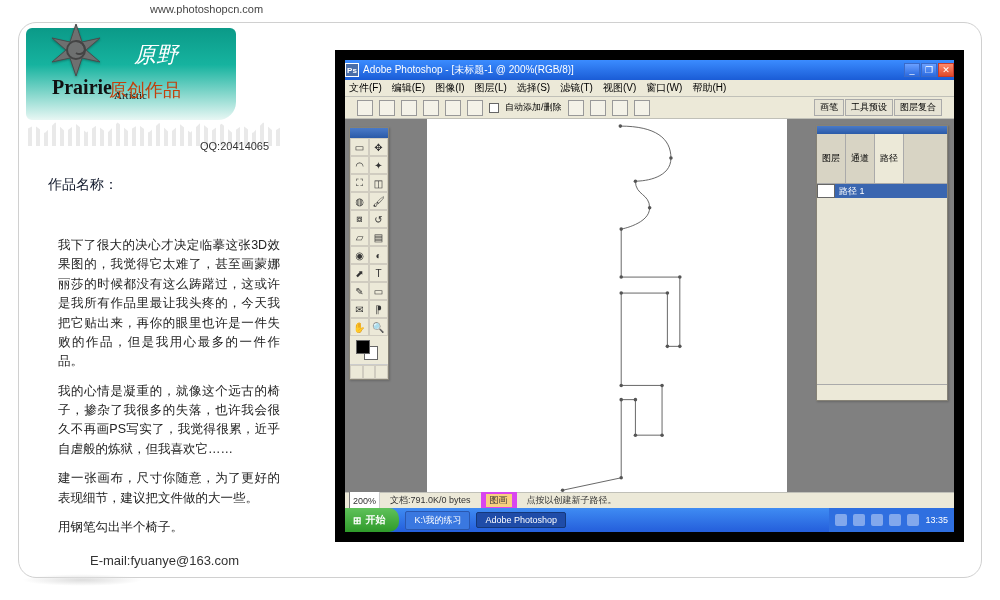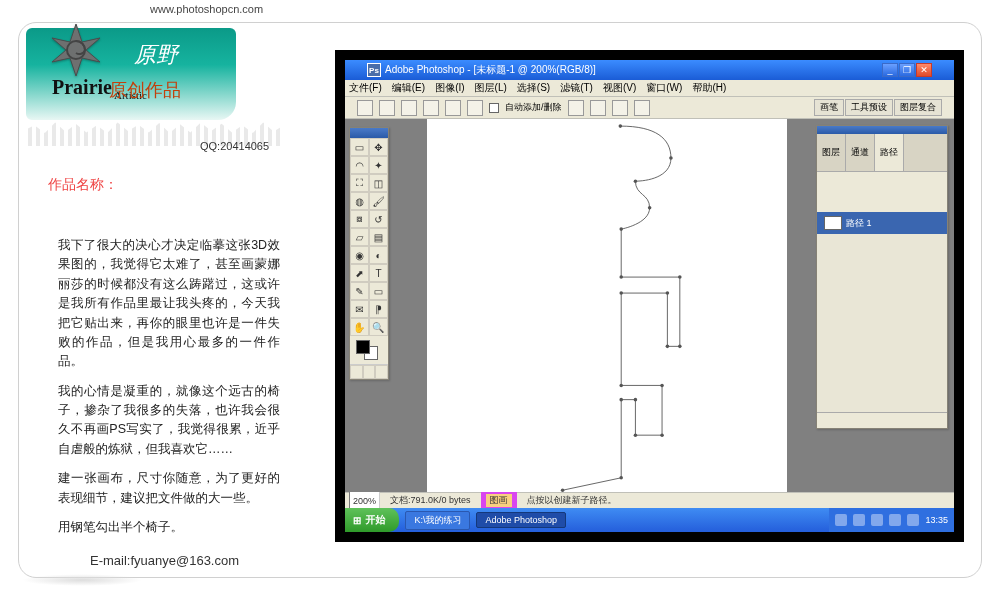--- a/index.html
+++ b/index.html
@@ -9,31 +9,31 @@
 .logo-area { position: absolute; top: 28px; left: 26px; width: 230px; height: 112px; }
 .logo-bg { width: 210px; height: 92px; background: linear-gradient(180deg, #0b9a88 0%, #16b39f 40%, #e8f7f4 100%); border-radius: 6px 6px 18px 6px; position: relative; }
 .logo-star { position: absolute; top: -8px; left: 20px; width: 60px; height: 60px; }
 .logo-star svg { width: 60px; height: 60px; filter: drop-shadow(0 1px 1px rgba(0,0,0,.3)); }
 .logo-brand { position: absolute; top: 48px; left: 26px; font-family: Georgia, serif; font-size: 20px; color: #111; font-weight: bold; }
 .logo-brand sub { font-size: 11px; font-weight: normal; margin-left: 2px; }
 .logo-cn { position: absolute; top: 12px; left: 108px; font-size: 22px; color: #fff; font-style: italic; font-family: "STKaiti", serif; }
 .logo-sub2 { position: absolute; top: 50px; left: 83px; font-size: 18px; color: #c2410c; }
 .rough-edge { position: absolute; top: 120px; left: 24px; width: 260px; height: 26px; background: repeating-linear-gradient(90deg,#fff,#fff 4px,#e9e9e9 4px,#e9e9e9 8px); clip-path: polygon(0 40%, 4% 20%, 8% 50%, 12% 10%, 16% 45%, 20% 15%, 24% 48%, 28% 20%, 32% 50%, 36% 10%, 40% 42%, 44% 18%, 48% 48%, 52% 12%, 56% 50%, 60% 16%, 64% 48%, 68% 10%, 72% 42%, 76% 14%, 80% 48%, 84% 20%, 88% 50%, 92% 10%, 96% 44%, 100% 20%, 100% 100%, 0 100%); }
 .qq { position: absolute; top: 140px; left: 200px; font-size: 11px; color: #333; }
-.title-row { position: absolute; top: 176px; left: 48px; font-size: 14px; color: #ef4444; display: flex; align-items: center; gap: 32px; flex-direction: column; }
+.title-row { position: absolute; top: 176px; left: 48px; font-size: 14px; color: #0f172a; display: flex; align-items: center; gap: 32px; flex-direction: column; }
 .artwork-name { font-size: 26px; font-weight: bold; letter-spacing: 20px; font-family: "STKaiti", serif; }
 .desc-box { position: absolute; top: 236px; left: 58px; width: 222px; font-size: 12.5px; line-height: 1.55; color: #222; text-align: justify; }
 .desc-box p { margin-bottom: 10px; }
 .email { position: absolute; bottom: 32px; left: 90px; font-size: 13px; color: #333; }
 .blob { position: absolute; bottom: 14px; left: 22px; width: 120px; height: 12px; background: radial-gradient(ellipse at center,#ddd,transparent 70%); border-radius: 50%; }
 
 
 .shot { position: absolute; top: 50px; left: 335px; width: 629px; height: 492px; background: #000; }
 .shot-inner { position: absolute; top: 10px; left: 10px; right: 10px; bottom: 10px; background: #ece9d8; display: flex; flex-direction: column; }
-.titlebar { height: 20px; background: linear-gradient(180deg,#3b8cff,#1a5cd6); color: #fff; font-size: 10px; display: flex; align-items: center; padding: 0 22px; }
+.titlebar { height: 20px; background: linear-gradient(180deg,#3b8cff,#1a5cd6); color: #fff; font-size: 10px; display: flex; align-items: center; padding: 0 0; }
 .titlebar .ps-icon { width: 14px; height: 14px; background: #4a6ea9; border: 1px solid #fff; margin-right: 4px; display: inline-flex; align-items: center; justify-content: center; font-size: 8px; font-weight: bold; }
 .titlebar .wbtns { margin-left: auto; display: flex; gap: 1px; }
 .titlebar .wbtn { width: 16px; height: 14px; background: linear-gradient(#6aa0ff,#2a6ae0); border: 1px solid #3a6ac8; display: flex; align-items: center; justify-content: center; font-size: 9px; color: #fff; }
 .titlebar .wbtn.red { background: linear-gradient(#ff8a6a,#e04a2a); border-color: #c83a2a; }
 .menubar { height: 17px; background: #ece9d8; display: flex; align-items: center; font-size: 10px; padding: 0 4px; gap: 10px; border-bottom: 1px solid #c0c0b8; }
 .menubar span { cursor: default; }
 .optbar { height: 22px; background: #ece9d8; border-bottom: 1px solid #c0c0b8; display: flex; align-items: center; font-size: 9px; padding: 0 12px; gap: 6px; }
 .optbar .tool-i { width: 16px; height: 16px; border: 1px solid #999; background: #f4f2e8; }
 .optbar .chk { width: 10px; height: 10px; border: 1px solid #666; background: #fff; }
 .optbar .rtabs { margin-left: auto; display: flex; gap: 1px; }
@@ -46,24 +46,24 @@
 .toolbox .tb-grid { display: grid; grid-template-columns: 1fr 1fr; }
 .toolbox .tb-cell { height: 18px; border: 1px solid #d0ccc0; background: #ece9d8; display: flex; align-items: center; justify-content: center; font-size: 10px; color: #333; }
 .toolbox .swatches { height: 28px; position: relative; }
 .toolbox .sw-fg { position: absolute; top: 4px; left: 6px; width: 14px; height: 14px; background: #000; border: 1px solid #666; }
 .toolbox .sw-bg { position: absolute; top: 10px; left: 14px; width: 14px; height: 14px; background: #fff; border: 1px solid #666; }
 .toolbox .modes { display: grid; grid-template-columns: 1fr 1fr 1fr; border-top: 1px solid #ccc; }
 .toolbox .mode { height: 14px; border: 1px solid #d0ccc0; }
 .path-panel { position: absolute; top: 6px; right: 6px; width: 132px; background: #ece9d8; border: 1px solid #868276; box-shadow: 1px 1px 2px rgba(0,0,0,.2); }
 .path-panel .pp-head { height: 8px; background: linear-gradient(#4a7ac8,#2a5aa8); }
 .path-panel .pp-tabs { display: flex; font-size: 9px; background: #d8d4c4; border-bottom: 1px solid #aaa; }
-.path-panel .pp-tab { padding: 12px 5px; border-right: 1px solid #aaa; }
+.path-panel .pp-tab { padding: 18px 5px; border-right: 1px solid #aaa; }
 .path-panel .pp-tab.active { background: #ece9d8; }
 .path-panel .pp-body { height: 200px; background: #e9e6d6; }
-.path-panel .pp-item { height: 22px; background: #3a66b0; color: #fff; font-size: 9px; display: flex; align-items: center; padding: 0 7px; gap: 4px; margin-top: 40px; }
+.path-panel .pp-item { height: 14px; background: #3a66b0; color: #fff; font-size: 9px; display: flex; align-items: center; padding: 0 0; gap: 4px; }
 .path-panel .pp-item .thumb { width: 18px; height: 14px; background: #fff; border: 1px solid #666; }
 .path-panel .pp-foot { height: 16px; background: #ece9d8; border-top: 1px solid #aaa; }
 .statusbar { height: 16px; background: #ece9d8; border-top: 1px solid #c0c0b8; font-size: 9px; display: flex; align-items: center; padding: 0 4px; gap: 10px; color: #333; }
 .statusbar .zoom { border: 1px inset #ccc; padding: 12px 3px; background: #fff; }
 .statusbar .tip { background: #f8d080; border: 5px solid #d946ef; padding: 0 4px; }
 .taskbar { height: 24px; background: linear-gradient(180deg,#3f8cf3,#245edb); display: flex; align-items: center; font-size: 10px; color: #fff; }
 .taskbar .start { height: 100%; padding: 0 14px 0 8px; background: linear-gradient(180deg,#5fc25a,#2f9a2a); display: flex; align-items: center; gap: 4px; font-weight: bold; border-radius: 0 10px 10px 0; }
 .taskbar .task { margin-left: 6px; padding: 2px 8px; background: #3a78e0; border: 1px solid #2a58b0; border-radius: 2px; font-size: 9px; }
 .taskbar .task.active { background: #1f4ca8; border-color: #14387a; }
 .taskbar .tray { margin-left: auto; height: 100%; background: #2f6fe0; padding: 0 6px; display: flex; align-items: center; gap: 6px; }

